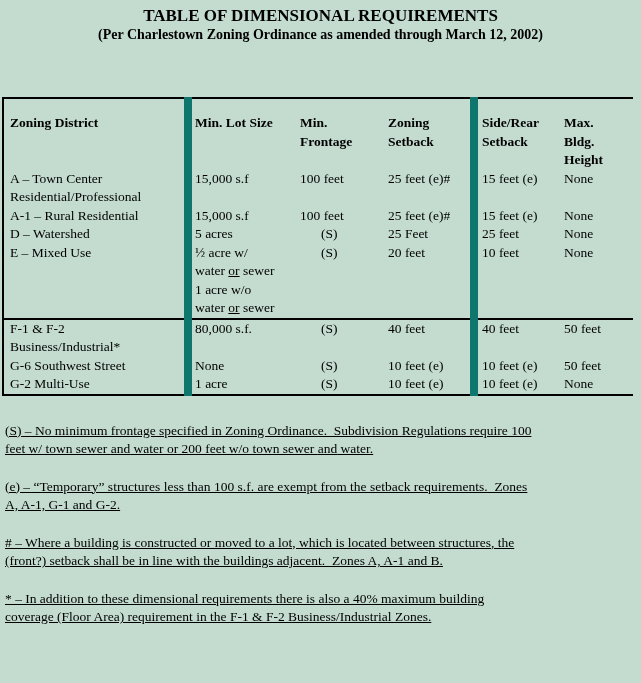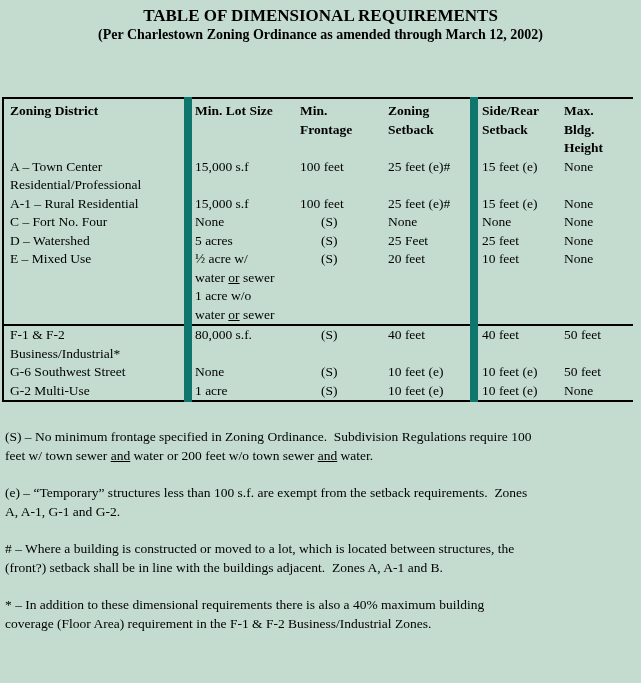--- a/index.html
+++ b/index.html
@@ -20,36 +20,36 @@
   }
   table.dim {
     border-collapse: collapse; table-layout: fixed;
     width: 630px; margin: 53px 0 0 2px;
     border-left: 2px solid #000;
     border-top: 2px solid #000;
     border-bottom: 2px solid #000;
     font-size: 13.5px; line-height: 18.5px;
   }
   th, td { vertical-align: top; padding: 0; text-align: left; font-weight: normal; }
-  th { font-weight: bold; padding-top: 3px; }
+  th { font-weight: bold; padding-top: 15px; }
   .c1 { padding-left: 6px; }
   .c2 { padding-left: 3px; }
   .c3 { padding-left: 1px; }
   .c4 { padding-left: 1px; }
   .c5 { padding-left: 4px; }
   .c6 { padding-left: 0; }
   .vl { border-left: 8px solid #0f766e; }
   tr.sep td { border-top: 2px solid #000; }
   td.sind { padding-left: 22px; }
   .u { text-decoration: underline; }
   .footnotes {
     margin: 26px 0 0 5px; width: 630px;
     font-size: 13.5px; line-height: 18.5px;
   }
-  .fn { white-space: pre-wrap; margin: 16px 0 19px 0; }
+  .fn { white-space: pre-wrap; margin: 16px 0 19px 0; text-decoration: underline; }
 </style>
 </head>
 <body>
 
 <div>
 
   <div class="title">TABLE OF DIMENSIONAL REQUIREMENTS</div>
   <div class="subtitle">(Per Charlestown Zoning Ordinance as amended through March 12, 2002)</div>
 
   <table class="dim">
@@ -83,28 +83,20 @@
     <tr>
       <td class="c1">A-1 – Rural Residential</td>
       <td class="c2 vl">15,000 s.f</td>
       <td class="c3">100 feet</td>
       <td class="c4">25 feet (e)#</td>
       <td class="c5 vl">15 feet (e)</td>
       <td class="c6">None</td>
     </tr>
 
 
-    <tr>
-      <td class="c1">C – Fort No. Four</td>
-      <td class="c2 vl">None</td>
-      <td class="c3 sind">(S)</td>
-      <td class="c4">None</td>
-      <td class="c5 vl">None</td>
-      <td class="c6">None</td>
-    </tr>
 
     <tr>
       <td class="c1">D – Watershed</td>
       <td class="c2 vl">5 acres</td>
       <td class="c3 sind">(S)</td>
       <td class="c4">25 Feet</td>
       <td class="c5 vl">25 feet</td>
       <td class="c6">None</td>
     </tr>
 

